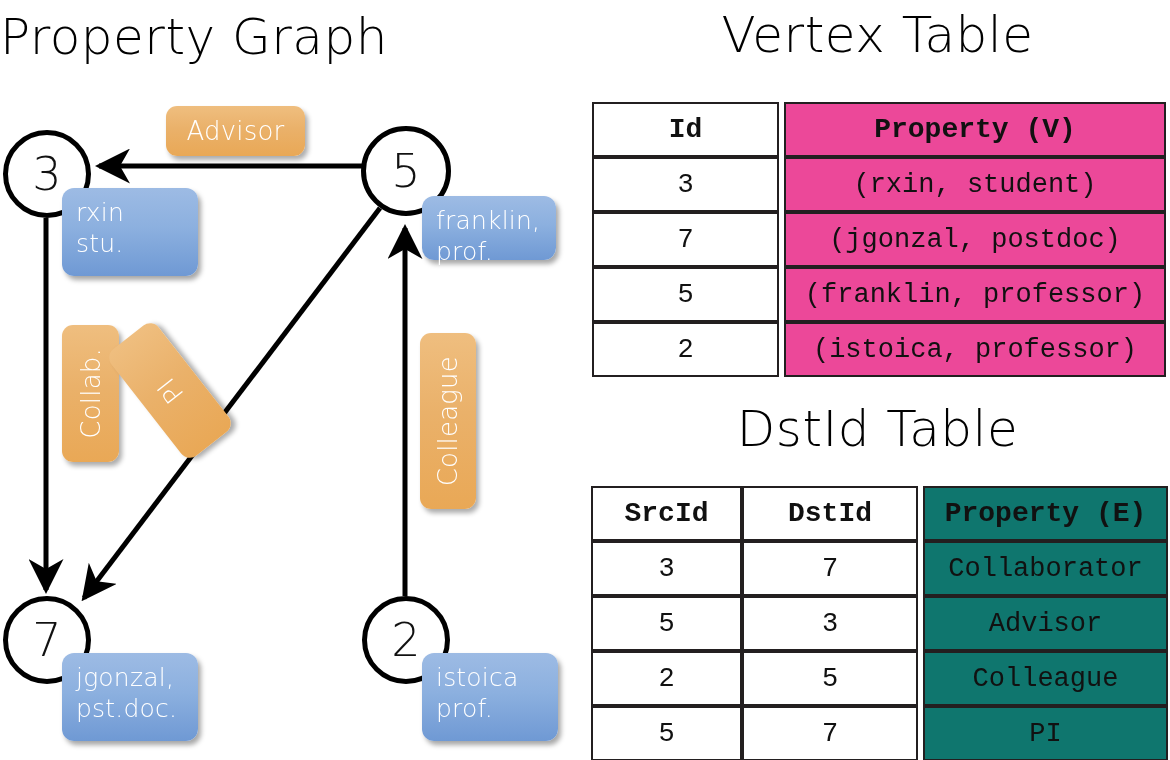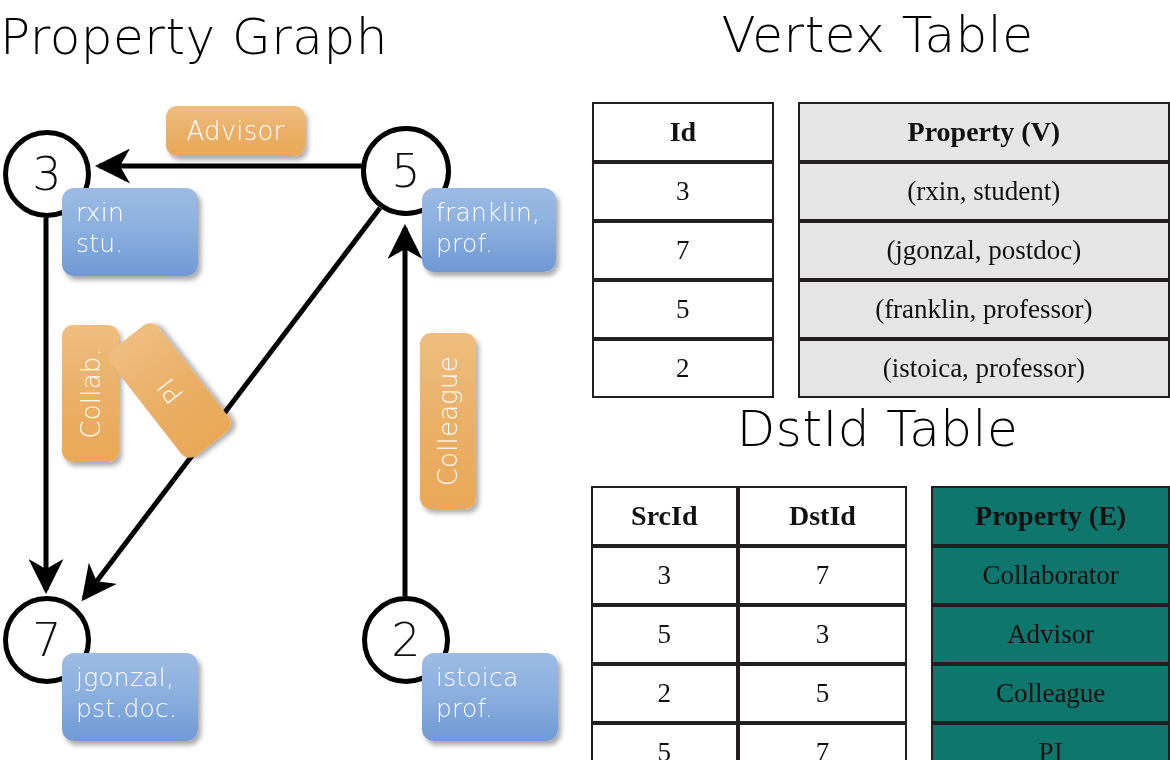--- a/index.html
+++ b/index.html
@@ -75,31 +75,31 @@
     z-index:5;
   }
   .vert-text{writing-mode:vertical-rl;text-orientation:mixed;transform:rotate(180deg);}
 
   
   .tbl{position:absolute;border-collapse:separate;border-spacing:0;}
   .tbl td{
     border:2px solid #231f20;
     text-align:center;
     vertical-align:middle;
-    font-family:Liberation Serif, serif;
+    font-family:Liberation Mono, monospace;
     font-weight:300;
     font-size:27px;
     color:#111;
-    padding:12px;
+    padding:0;
     height:55px;
     box-sizing:border-box;
   }
   .tbl td.hdr{font-weight:700;font-size:28px;}
   .gap{border:none !important;width:5px;padding:0;}
-  .blue{background:#e5e5e5;}
+  .blue{background:#ec4899;}
   .peach{background:#0f766e;}
 
   #vertex-table{left:592px;top:102px;}
   #edge-table{left:591px;top:486px;}
 </style>
 </head>
 <body>
 
 <div class="root">
 
@@ -143,21 +143,21 @@
       <span>3</span>
     </div>
     <div class="prop-box" style="left:62px;top:188px;width:136px;height:88px;">
       <div>rxin</div>
       <div>stu.</div>
     </div>
 
     <div class="node-circle" style="left:361px;top:126px;width:90px;height:90px;">
       <span>5</span>
     </div>
-    <div class="prop-box" style="left:422px;top:188px;width:134px;height:84px;">
+    <div class="prop-box" style="left:422px;top:196px;width:134px;height:64px;">
       <div>franklin,</div>
       <div>prof.</div>
     </div>
 
     <div class="node-circle" style="left:3px;top:596px;width:88px;height:88px;">
       <span>7</span>
     </div>
     <div class="prop-box" style="left:62px;top:653px;width:136px;height:88px;border-radius:12px;">
       <div>jgonzal,</div>
       <div>pst.doc.</div>

